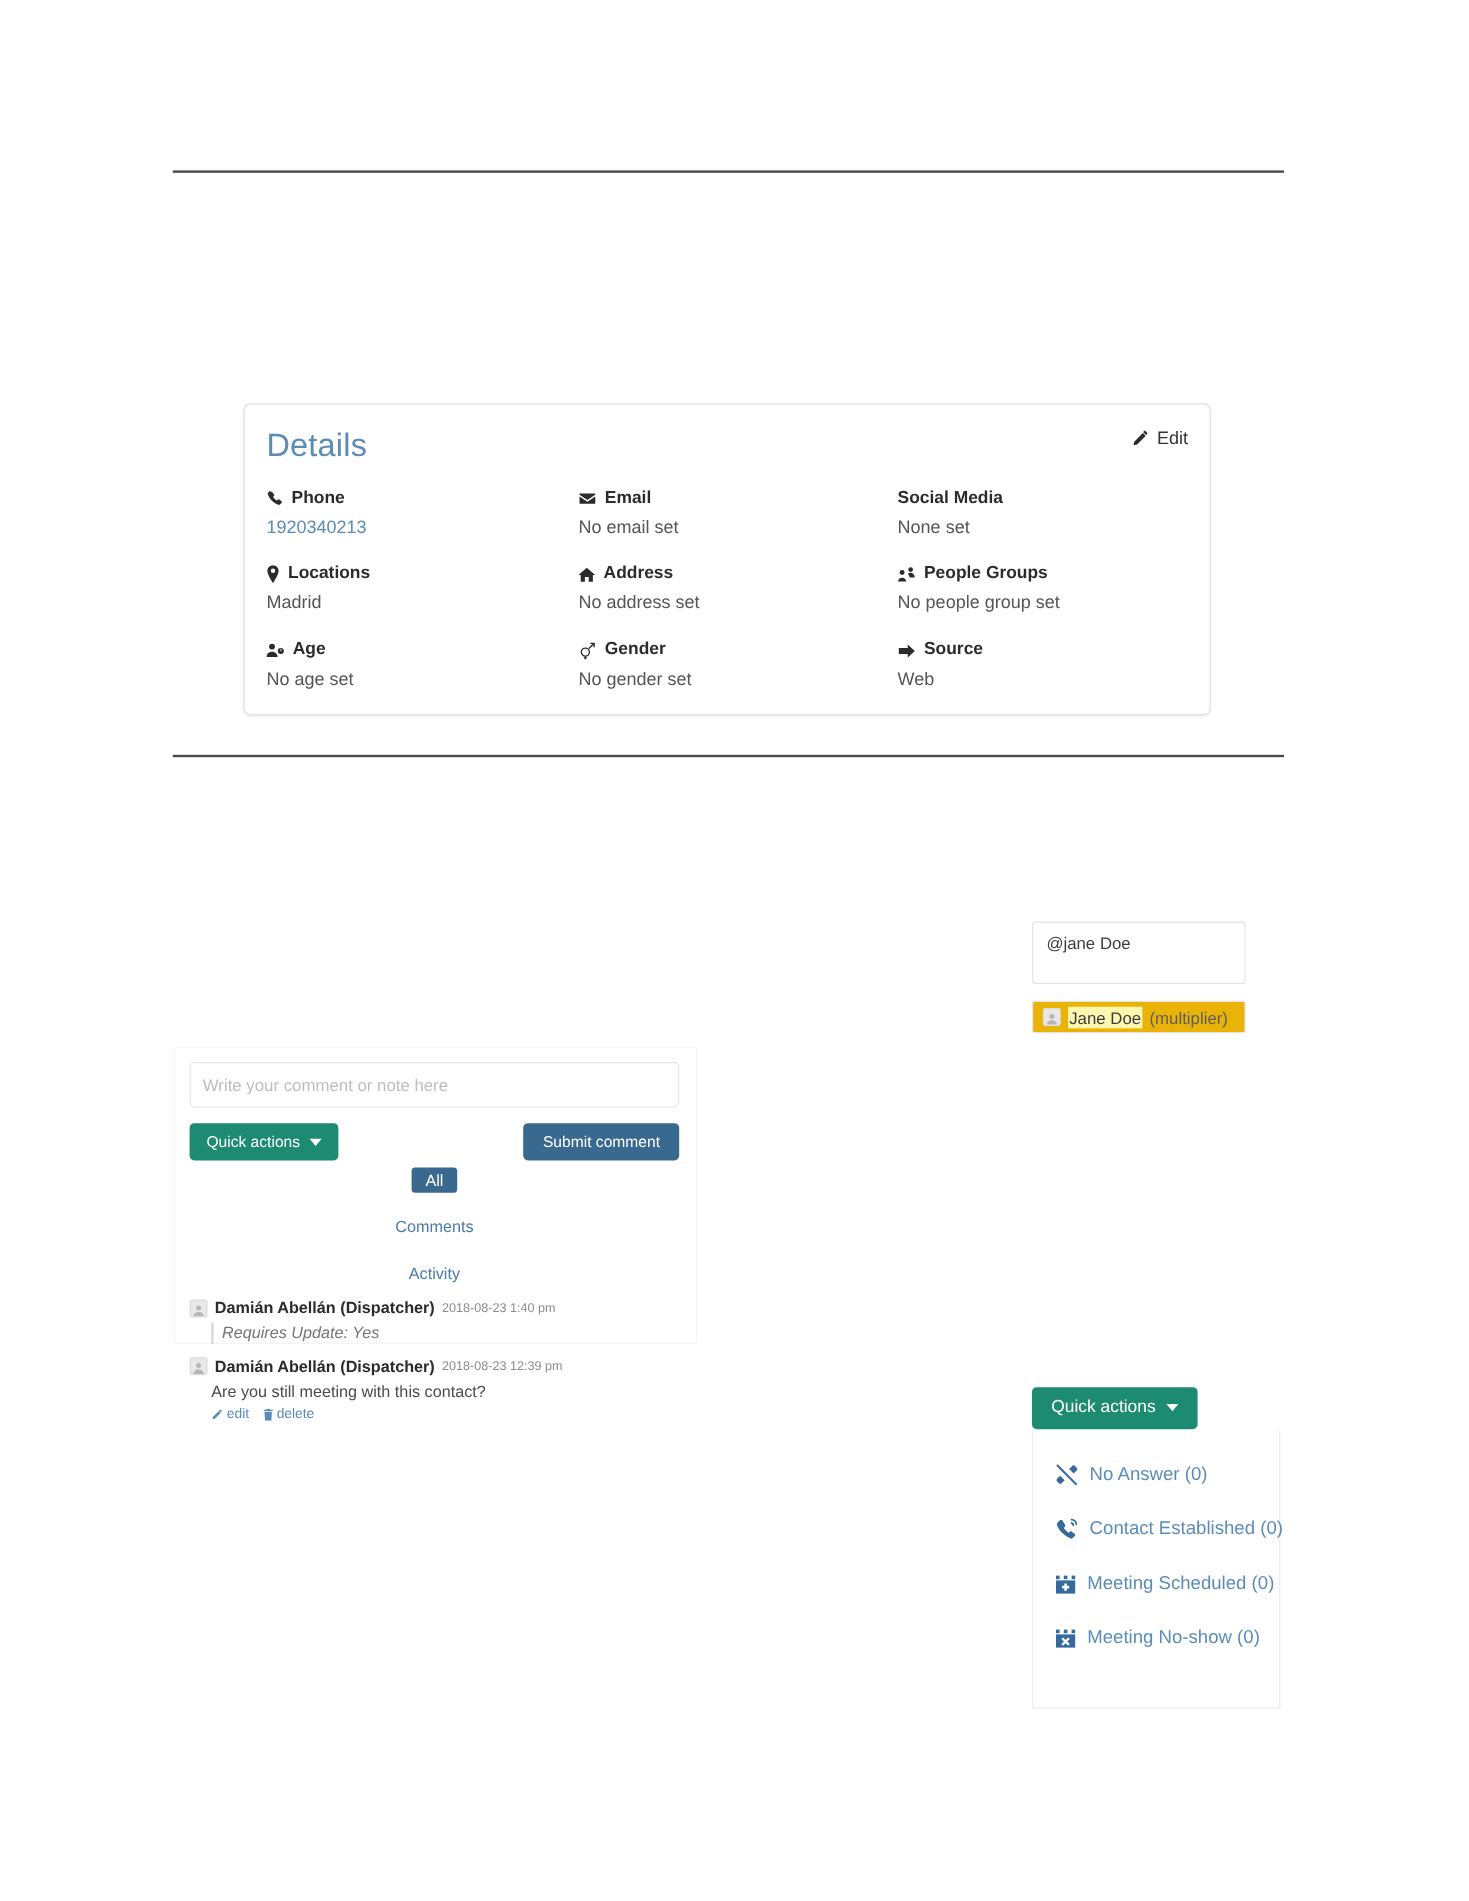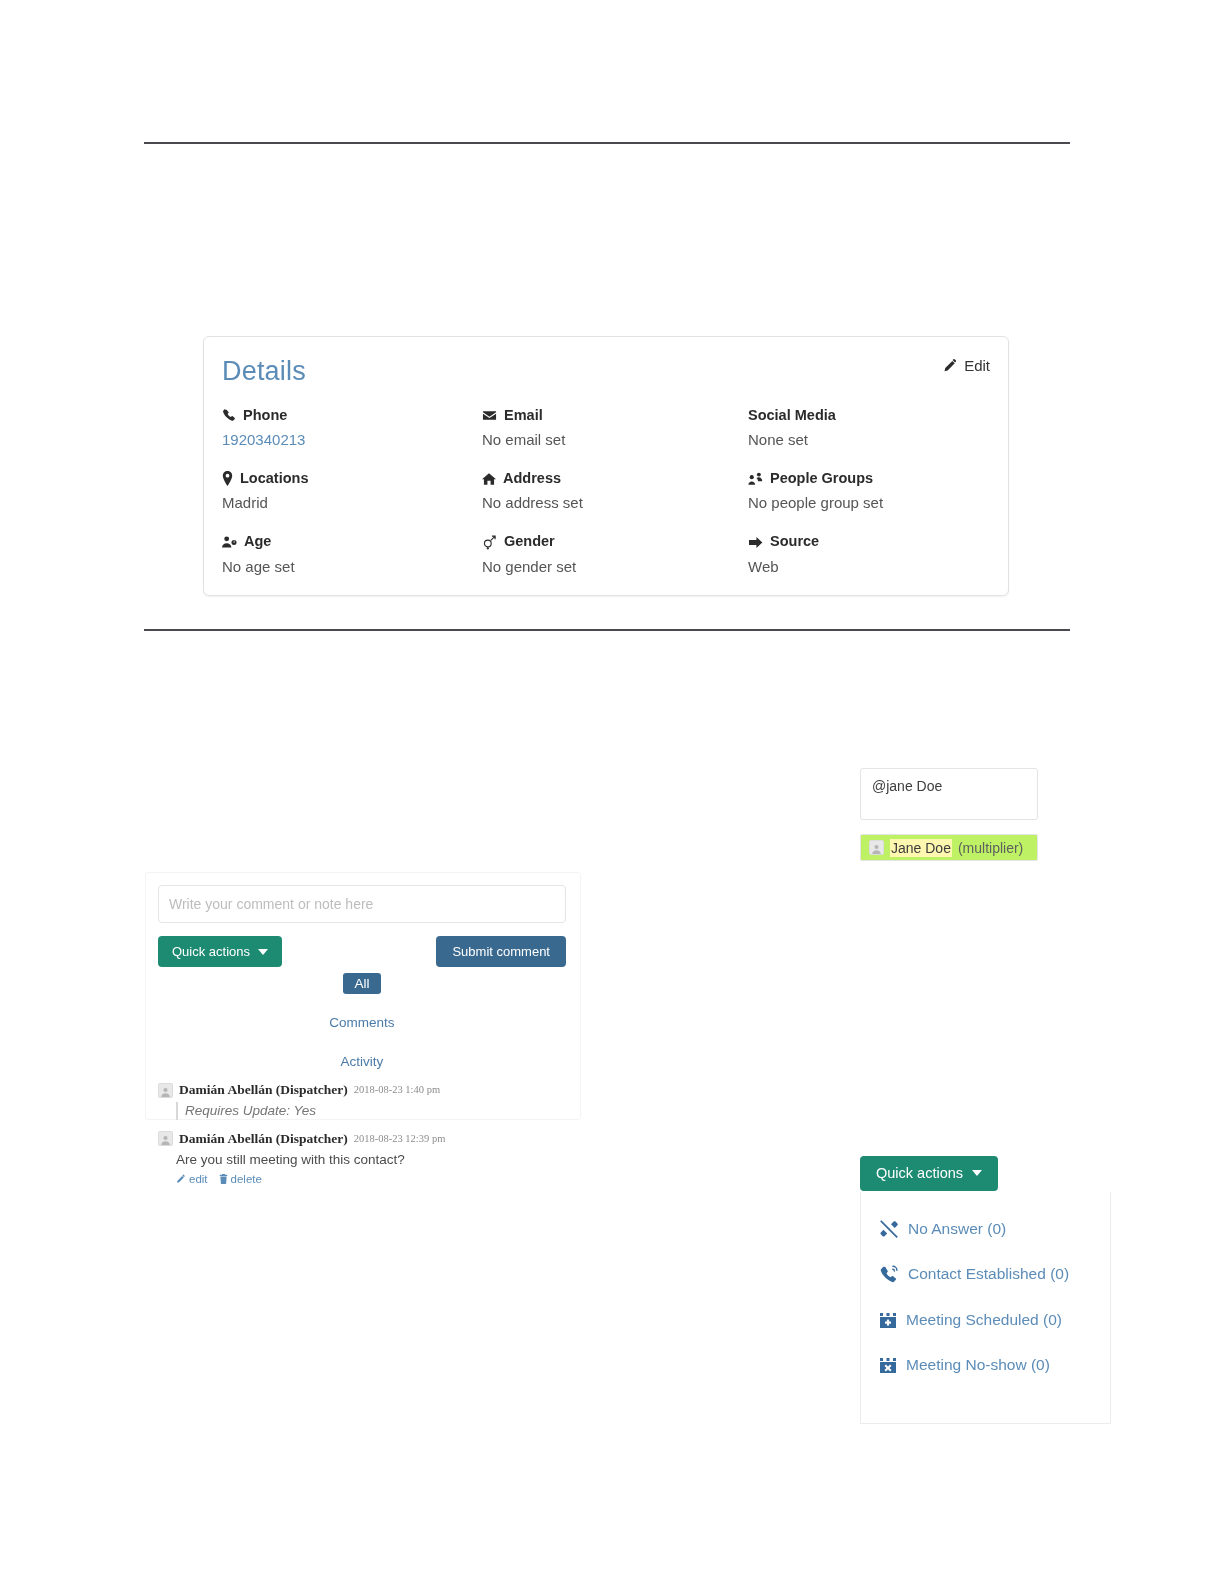--- a/index.html
+++ b/index.html
@@ -174,21 +174,20 @@
     padding: 3px 11px;
   }
 
   .comment-list { margin-top: 10px; }
   .comment-item { margin-bottom: 11px; }
   .comment-head {
     display: flex;
     align-items: center;
     gap: 6px;
     line-height: 1.2;
-    font-family: Liberation Serif, serif;
   }
   .avatar-sq {
     width: 13px; height: 13px;
     background: #e8e8e8;
     border: 1px solid #dcdcdc;
     border-radius: 2px;
     display: inline-flex;
     align-items: flex-end;
     justify-content: center;
     overflow: hidden;
@@ -251,21 +250,21 @@
     font-size: 14px;
     color: #3d3d3d;
     line-height: 1.2;
   }
   #mention-suggest {
     position: absolute;
     left: 860px;
     top: 834px;
     width: 178px;
     height: 27px;
-    background: #bef264;
+    background: #eab308;
     border: 1px solid #e4e4e4;
     border-radius: 2px;
     box-sizing: border-box;
     display: flex;
     align-items: center;
     gap: 6px;
     padding: 0 8px;
     overflow: hidden;
   }
   .mention-name {
@@ -291,21 +290,21 @@
     display: inline-flex;
     align-items: center;
     gap: 9px;
     cursor: pointer;
     line-height: 1;
   }
   #qa-menu {
     position: absolute;
     left: 860px;
     top: 1192px;
-    width: 251px;
+    width: 207px;
     height: 232px;
     background: #ffffff;
     border-left: 1px solid #ececec;
     border-right: 1px solid #ececec;
     border-bottom: 1px solid #ececec;
     box-sizing: border-box;
     padding-top: 14px;
   }
   .qa-item {
     display: flex;

